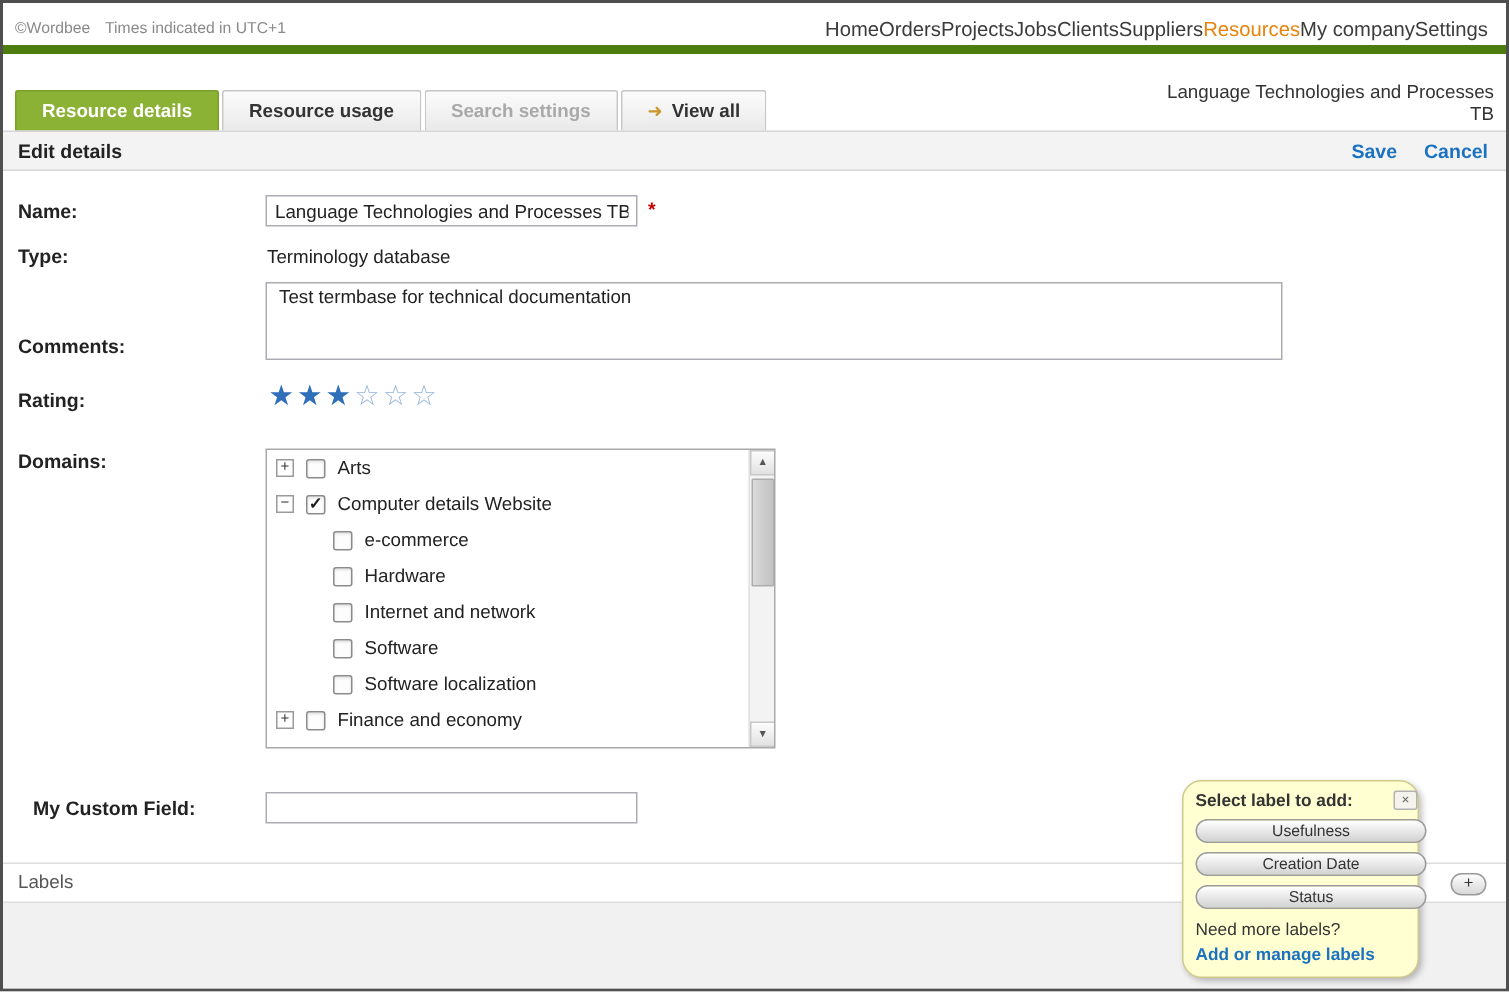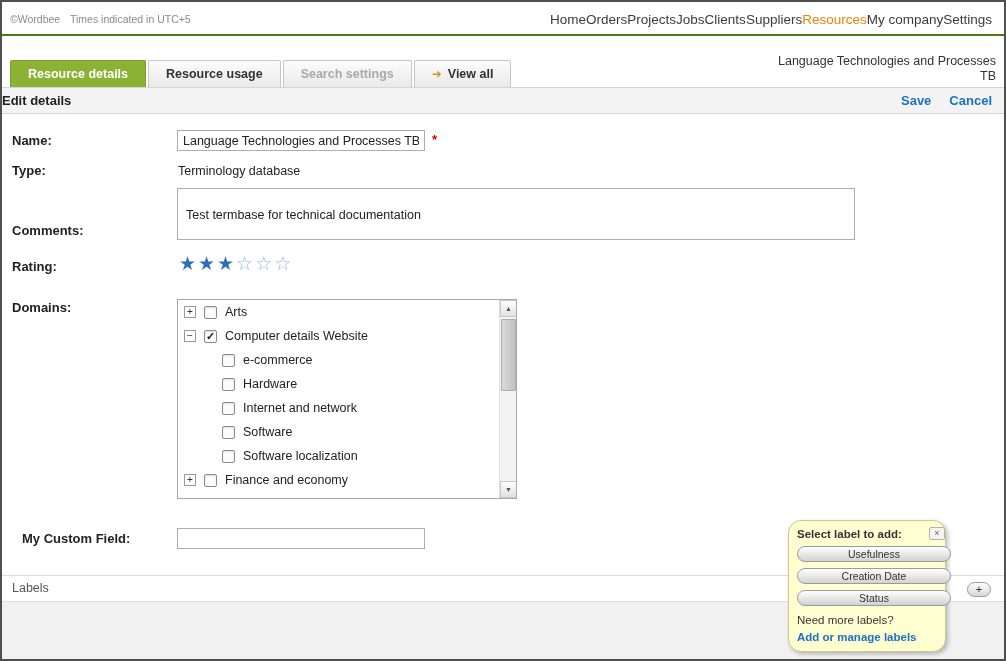--- a/index.html
+++ b/index.html
@@ -3,21 +3,21 @@
 <meta charset="utf-8">
 <style>
   * { margin:0; padding:0; box-sizing:border-box; }
   body { background:#dcdcdc; font-family:"Liberation Sans", sans-serif; }
   .page { position:relative; width:1006px; height:661px; background:#fff;
           border:2px solid #4f4f4f; overflow:hidden; margin:0 auto;
           font-family:"Liberation Sans", sans-serif; }
 
   
   .header { position:absolute; top:0; left:0; right:0; height:34px; background:#fff;
-            border-bottom:2px solid #4d7c0f; }
+            border-bottom:6px solid #4d7c0f; }
   .brand { position:absolute; left:8px; top:11px; font-size:10.5px; color:#8a8a8a; }
   .tznote { position:absolute; left:68px; top:11px; font-size:10.5px; color:#8a8a8a; }
   .nav { position:absolute; right:12px; top:0; height:34px; display:flex; align-items:center;
          font-size:13.5px; color:#3c3c3c; }
   .nav span { cursor:pointer; white-space:nowrap; }
   .nav .active { color:#e8830c; }
 
   
   .tabs { position:absolute; top:58px; left:8px; display:flex; gap:2px; height:27px; }
   .tab { height:30px; line-height:26px; padding:0 17px; font-size:12.5px; font-weight:bold;
@@ -27,21 +27,21 @@
   .tab.disabled { color:#a9a9a9; cursor:default; }
   .tab .arrow-ic { color:#c9992e; font-size:12px; margin-right:6px; font-weight:normal; }
 
   .res-title { position:absolute; top:52px; right:8px; width:225px; text-align:right;
                font-size:12.5px; color:#333; line-height:15px; }
 
   
   .editbar { position:absolute; top:85px; left:0; right:0; height:27px; background:#f3f3f3;
              border-top:1px solid #d6d6d6; border-bottom:1px solid #d6d6d6;
              display:flex; align-items:center; }
-  .editbar .title { font-size:13px; font-weight:bold; color:#222; }
+  .editbar .title { margin-left:10px; font-size:13px; font-weight:bold; color:#222; }
   .editbar .links { margin-left:auto; margin-right:12px; display:flex; gap:18px; }
   .editbar .links span { color:#1b72c0; font-size:13px; font-weight:bold; cursor:pointer; }
 
   
   .flabel { position:absolute; left:10px; font-size:13px; font-weight:bold; color:#222; }
   .txt { position:absolute; border:1px solid #abadb3; background:#fff; font-size:12.5px;
          padding:2px 5px; color:#222; font-family:"Liberation Sans", sans-serif; }
   .req { position:absolute; color:#cc0000; font-weight:bold; font-size:13px; }
   .static-val { position:absolute; font-size:12.5px; color:#222; }
   textarea.txt { resize:none; line-height:15px; }
@@ -96,21 +96,21 @@
   .popup-note { margin-top:8px; font-size:11.5px; color:#333; }
   .popup-link { margin-top:5px; font-size:11.5px; font-weight:bold; color:#1b72c0; cursor:pointer; }
 </style>
 </head>
 <body>
 
 <div class="page">
 
   <div class="header">
     <span class="brand">©Wordbee</span>
-    <span class="tznote">Times indicated in UTC+5</span>
+    <span class="tznote">Times indicated in UTC+1</span>
     <div class="nav">
       <span>Home</span>
       <span>Orders</span>
       <span>Projects</span>
       <span>Jobs</span>
       <span>Clients</span>
       <span>Suppliers</span>
       <span class="active">Resources</span>
       <span>My company</span>
       <span>Settings</span>
@@ -135,21 +135,21 @@
   </div>
 
   <span class="flabel" style="top:131px;">Name:</span>
   <input class="txt" style="left: 175px; top: 128px; width: 248px; height: 21px;" value="Language Technologies and Processes TB">
   <span class="req" style="left:430px; top:130px;">*</span>
 
   <span class="flabel" style="top:161px;">Type:</span>
   <span class="static-val" style="left:176px; top:162px;">Terminology database</span>
 
   <span class="flabel" style="top:188px;margin-top:33px;">Comments:</span>
-  <textarea class="txt" style="left: 175px; top: 186px; width: 678px; height: 52px; padding: 19px 8px;">Test termbase for technical documentation</textarea>
+  <textarea class="txt" style="left: 175px; top: 186px; width: 678px; height: 52px; padding: 2px 8px;">Test termbase for technical documentation</textarea>
 
   <span class="flabel" style="top:257px;">Rating:</span>
   <div class="stars">
     <span class="star-f">★★★</span><span class="star-e">☆☆☆</span>
   </div>
 
   <span class="flabel" style="top:298px;">Domains:</span>
   <div class="tree">
     <div class="tree-rows">
       <div class="trow">

